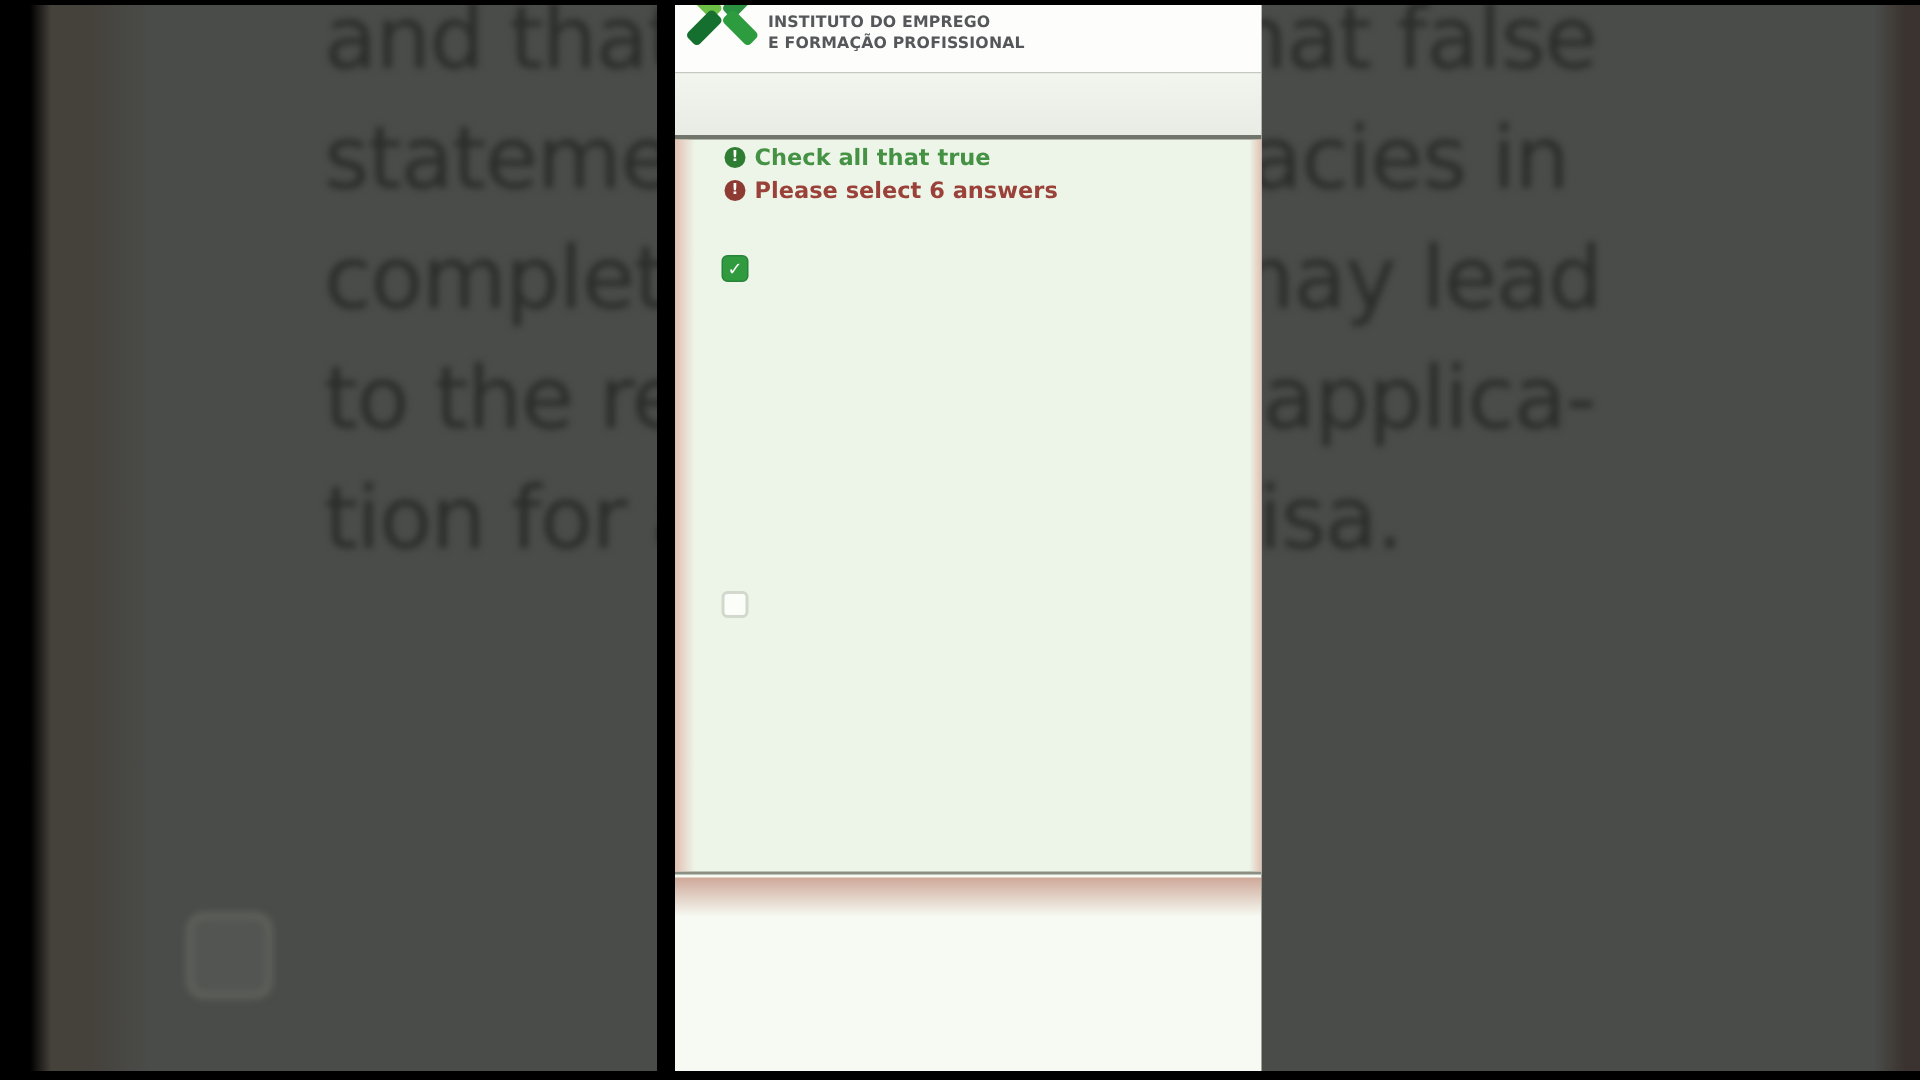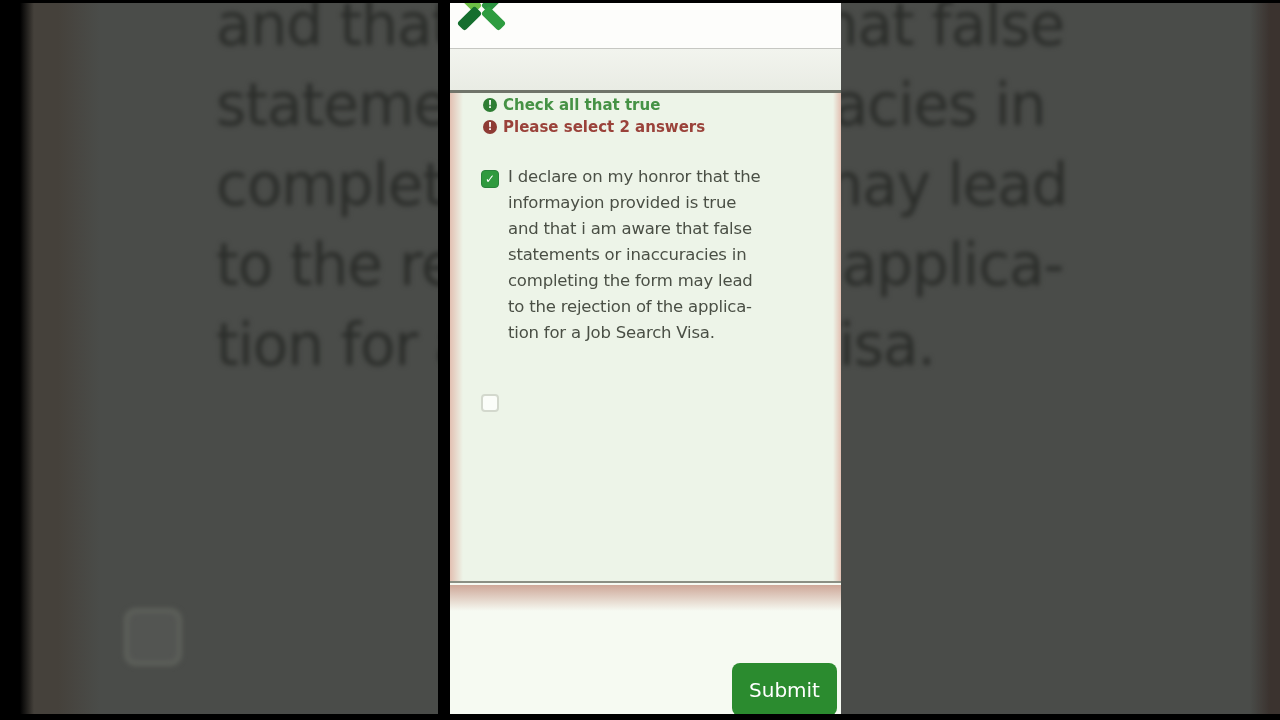--- a/index.html
+++ b/index.html
@@ -97,52 +97,48 @@
 
   <div class="phone">
 
     <div class="ph-header">
       <span class="logo">
         <i class="a1"></i>
           <i class="a2"></i>
           <i class="a3"></i>
           <i class="a4"></i>
       </span>
+      <div class="logo-text">
+        <div>INSTITUTO DO EMPREGO</div>
+        <div>E FORMAÇÃO PROFISSIONAL</div>
+      </div>
     </div>
 
     <div class="graybar"></div>
 
     <div class="panel">
       <div class="strip-l"></div>
       <div class="strip-r"></div>
 
       <div class="hint-row">
         <span class="alert-ic green">!</span>
         <span>Check all that true</span>
       </div>
       <div class="error-row">
         <span class="alert-ic red">!</span>
-        <span>Please select 2 answers</span>
+        <span>Please select 6 answers</span>
       </div>
 
       <span class="cb cb1 checked">
           <span>✓</span>
         </span>
-      <div class="cb-label lb1">I declare on my honror that the
-informayion provided is true
-and that i am aware that false
-statements or inaccuracies in
-completing the form may lead
-to the rejection of the applica-
-tion for a Job Search Visa.</div>
 
       <span class="cb cb2 unchecked">
           <span>✓</span>
         </span>
     </div>
     <div class="panel-shadow"></div>
 
-    <button class="submit">Submit</button>
   </div>
 
   <div class="edge-top"></div>
   <div class="edge-bottom"></div>
 </div>
 
 </body></html>

